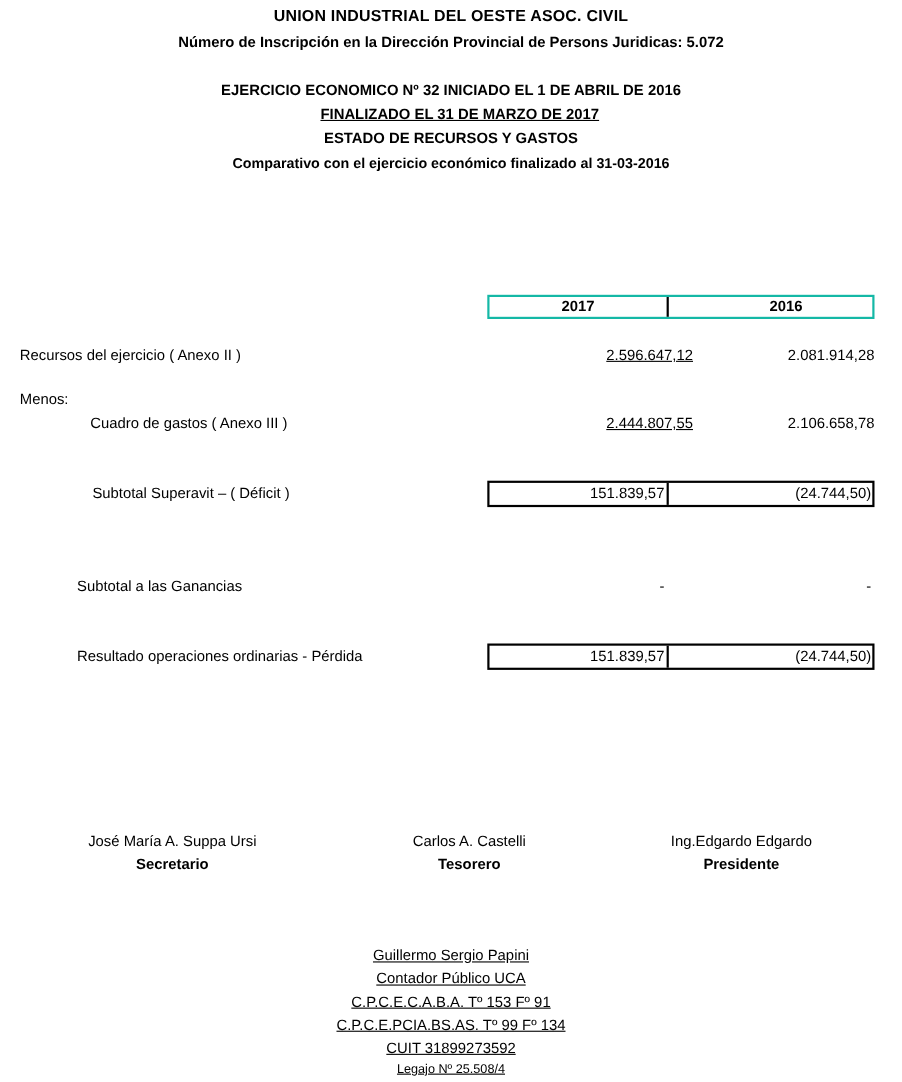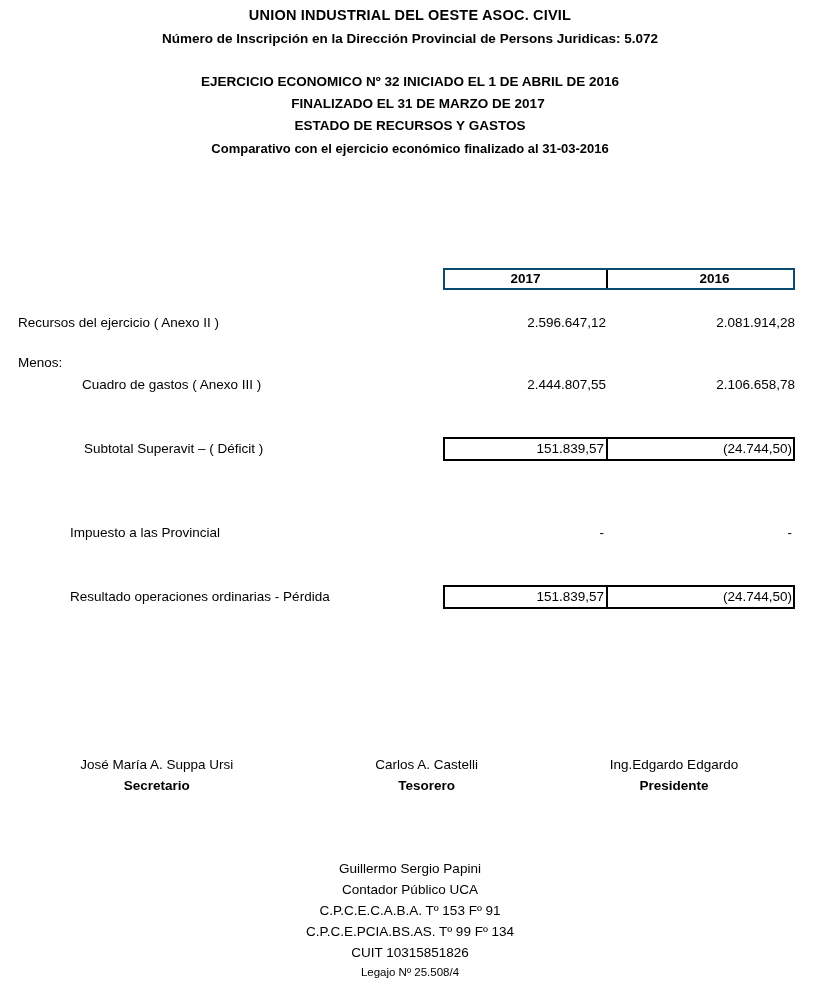--- a/index.html
+++ b/index.html
@@ -44,20 +44,21 @@
     position: absolute;
     left: 0; right: 0;
     top: 74px;
     font-size: 13.5px;
   }
   .exercise-2 {
     position: absolute;
     left: 16px; right: 0;
     top: 96px;
     font-size: 13.5px;
+    text-decoration: underline;
   }
   .statement-title {
     position: absolute;
     left: 0; right: 0;
     top: 118px;
     font-size: 13.5px;
   }
   .comparative {
     position: absolute;
     left: 0; right: 0;
@@ -67,21 +68,21 @@
 
   
   
 
   .year-header {
     position: absolute;
     left: 443px;
     top: 268px;
     width: 352px;
     height: 22px;
-    border: 2px solid #0c4a6e;
+    border: 2px solid #14b8a6;
     box-sizing: border-box;
     display: flex;
   }
   .year-cell {
     flex: 0 0 auto;
     box-sizing: border-box;
     text-align: center;
     font-size: 13.5px;
     font-weight: bold;
     line-height: 18px;
@@ -110,25 +111,26 @@
     white-space: nowrap;
   }
   .row .label.indent-1 {
     left: 82px;
   }
   .row .label.indent-2 {
     left: 70px;
   }
   .row .val-2017 {
     position: absolute;
-    left: 443px;
+    left: 467px;
     width: 163px;
     text-align: right;
     padding-right: 0px;
     box-sizing: border-box;
+    text-decoration: underline;
   }
   .row .val-2016 {
     position: absolute;
     left: 608px;
     width: 187px;
     text-align: right;
     box-sizing: border-box;
   }
 
   .row-recursos { top: 313px; }
@@ -217,20 +219,21 @@
   .sig .name { white-space: nowrap; }
   .sig .role { white-space: nowrap; font-weight: bold; }
 
   
   .accountant {
     position: absolute;
     left: 0;
     top: 858px;
     width: 820px;
     text-align: center;
+    text-decoration: underline;
   }
   .accountant .line {
     font-size: 13.5px;
     line-height: 21px;
     white-space: nowrap;
   }
   .accountant .line.small {
     font-size: 11.5px;
     line-height: 19px;
   }
@@ -270,21 +273,21 @@
 
   <div class="total-row row-subtotal">
     <span class="label">Subtotal Superavit – ( Déficit )</span>
     <div class="total-box">
       <div class="cell c1">151.839,57</div>
       <div class="cell c2">(24.744,50)</div>
     </div>
   </div>
 
   <div class="row row-impuesto">
-    <span class="label indent-2">Impuesto a las Provincial</span>
+    <span class="label indent-2">Subtotal a las Ganancias</span>
     <span class="dash-2017">-</span>
     <span class="dash-2016">-</span>
   </div>
 
   <div class="total-row row-resultado">
     <span class="label">Resultado operaciones ordinarias - Pérdida</span>
     <div class="total-box">
       <div class="cell c1">151.839,57</div>
       <div class="cell c2">(24.744,50)</div>
     </div>
@@ -303,17 +306,17 @@
       <div class="name">Ing.Edgardo Edgardo</div>
       <div class="role">Presidente</div>
     </div>
   </div>
 
   <div class="accountant">
     <div class="line">Guillermo Sergio Papini</div>
     <div class="line">Contador Público UCA</div>
     <div class="line">C.P.C.E.C.A.B.A. Tº 153 Fº 91</div>
     <div class="line">C.P.C.E.PCIA.BS.AS. Tº 99 Fº 134</div>
-    <div class="line">CUIT 10315851826</div>
+    <div class="line">CUIT 31899273592</div>
     <div class="line small">Legajo Nº  25.508/4</div>
   </div>
 
 </div>
 
 </body></html>

